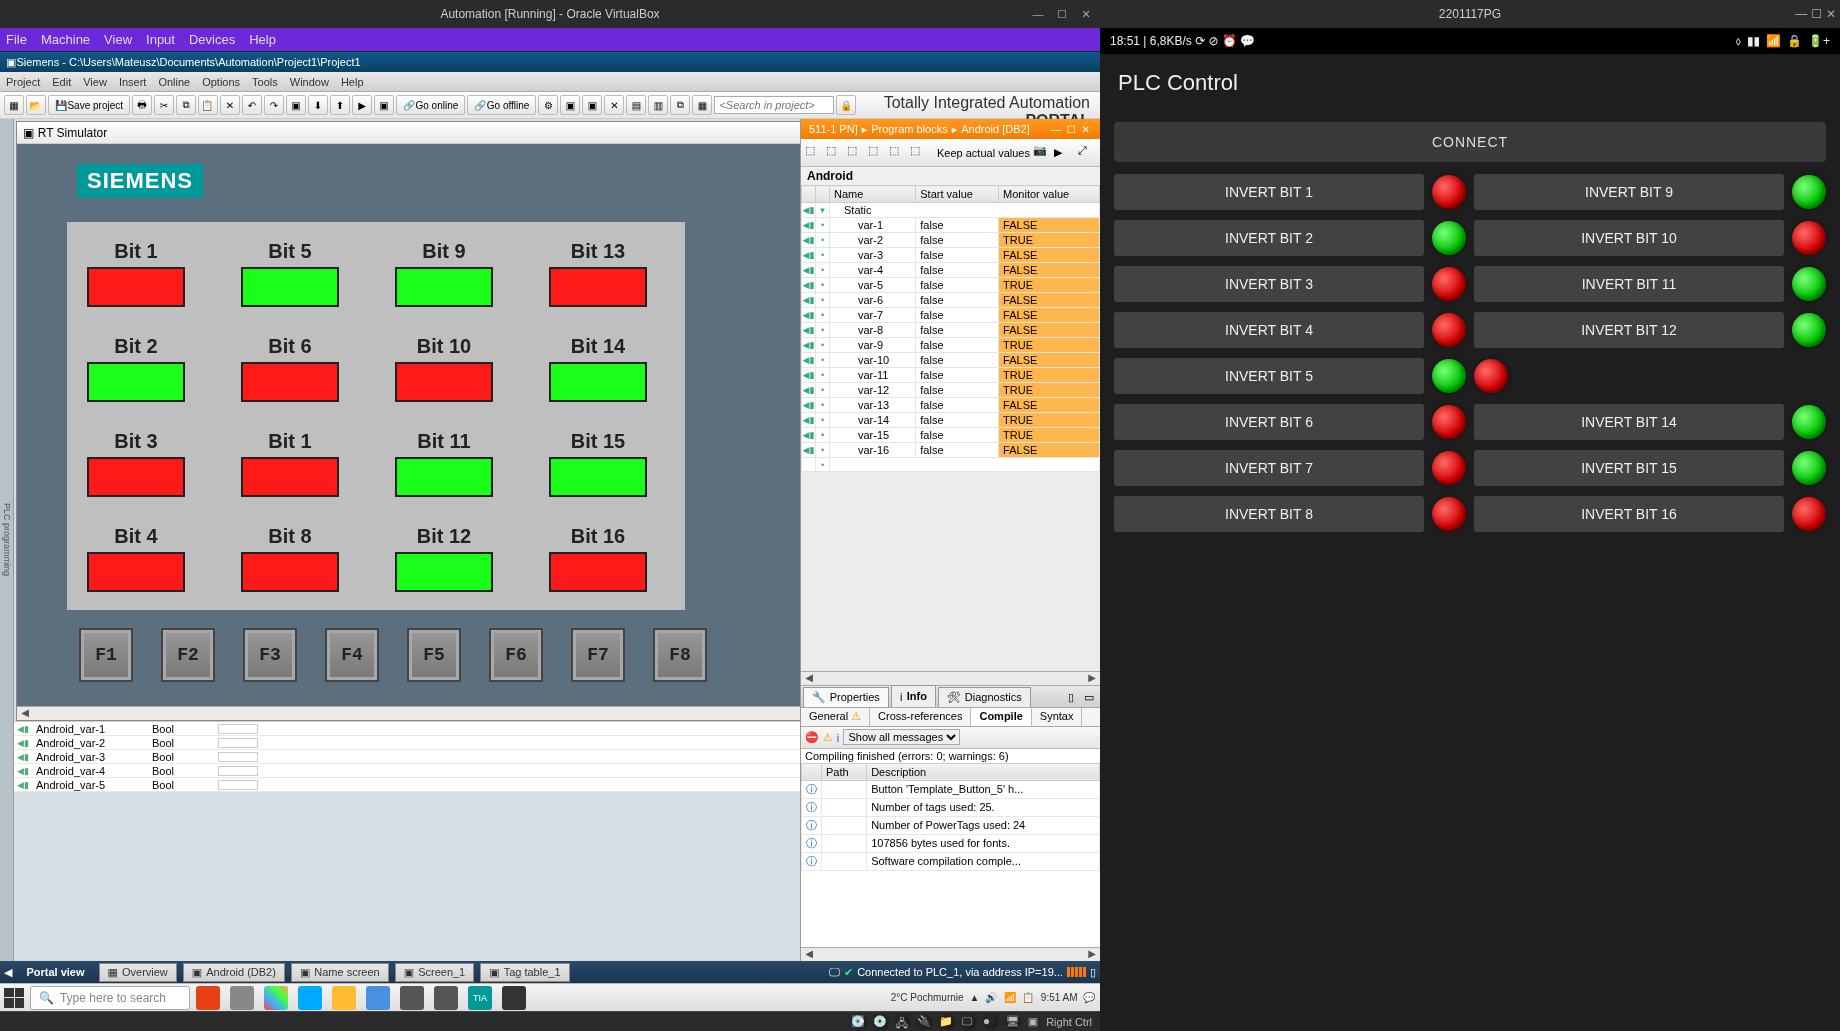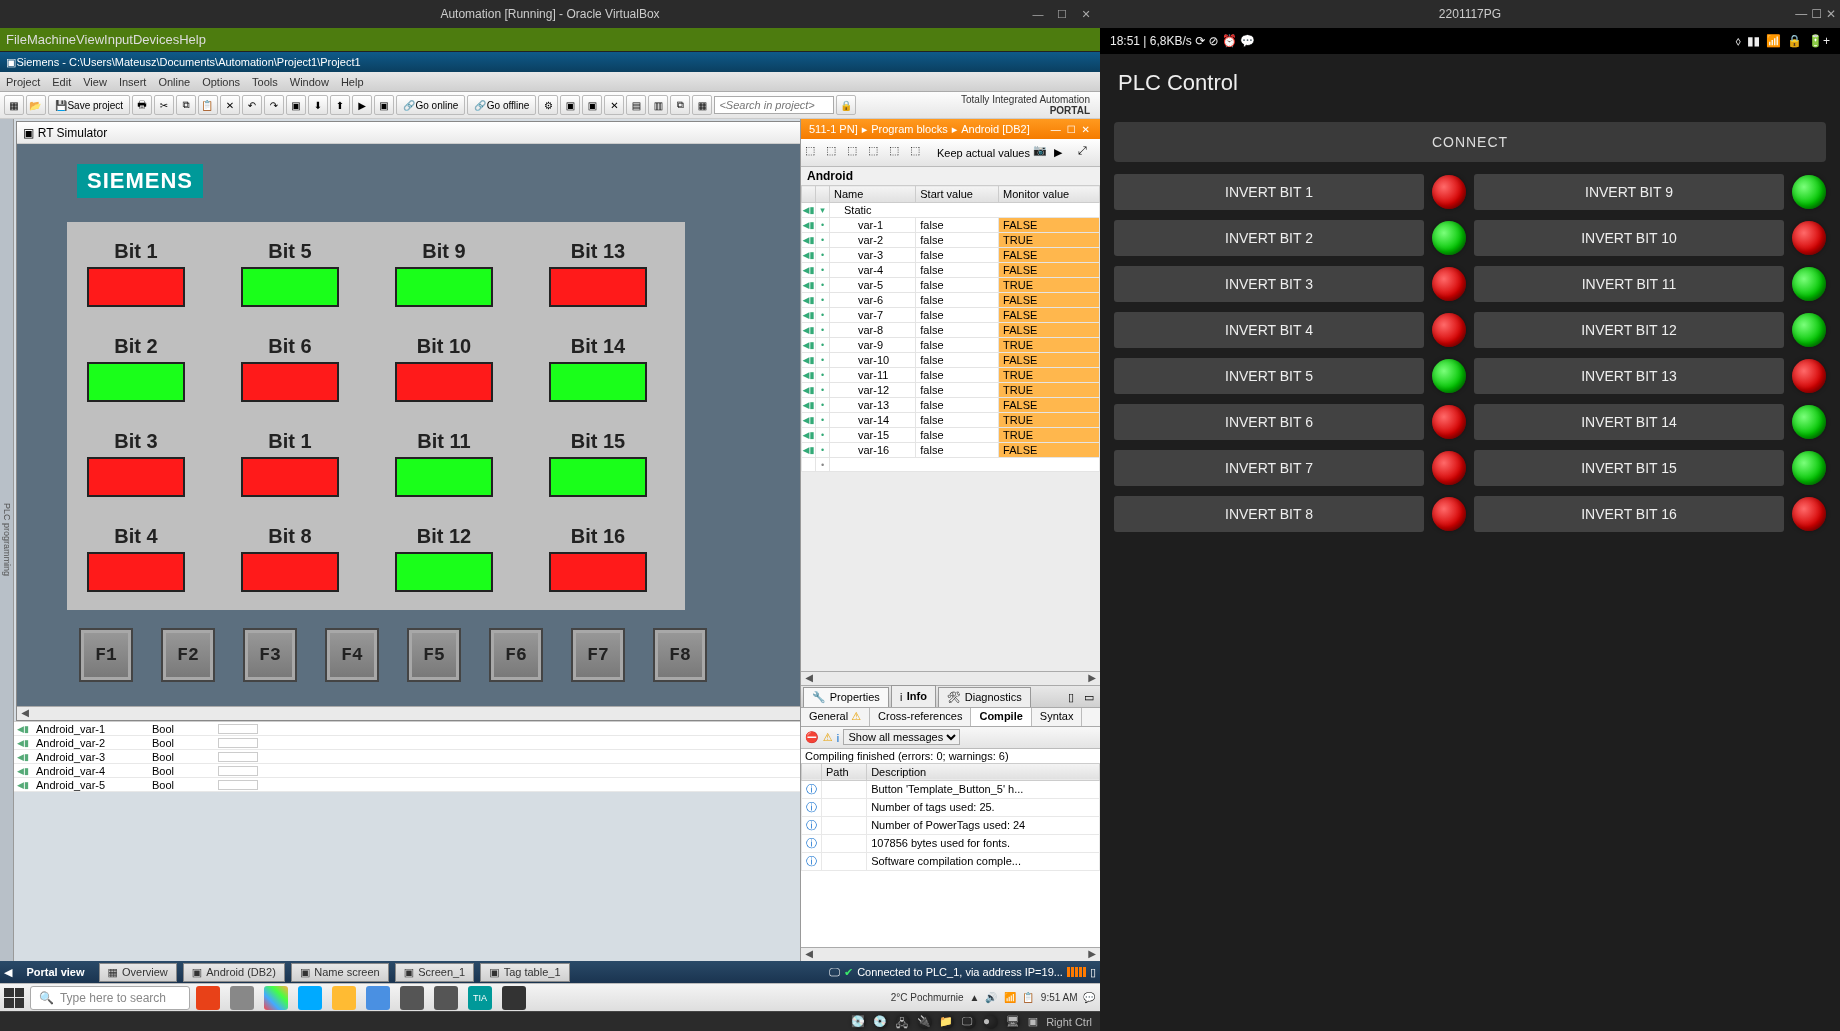--- a/index.html
+++ b/index.html
@@ -6,31 +6,31 @@
 body { background: #1a1a1a; width: 1840px; height: 1031px; overflow: hidden; display: flex; }
 .left-pane { width: 1100px; height: 100%; display: flex; flex-direction: column; background: #2b2b2b; }
 .right-pane { flex: 1; height: 100%; display: flex; flex-direction: column; background: #ec4899; }
 
 
 .titlebar { height: 28px; background: #2b2b2b; color: #ccc; display: flex; align-items: center; padding: 0 8px; font-size: 12px; justify-content: center; position: relative; }
 .titlebar .controls { position: absolute; right: 4px; display: flex; gap: 4px; }
 .titlebar .controls span { width: 20px; height: 18px; display: flex; align-items: center; justify-content: center; color: #aaa; cursor: default; font-size: 11px; }
 
 
-.host-menu { height: 24px; background: #4d7c0f; color: #ddd; display: flex; align-items: center; padding: 0 6px; font-size: 13px; gap: 0; border-bottom: 1px solid #222; }
+.host-menu { height: 24px; background: #6d28d9; color: #ddd; display: flex; align-items: center; padding: 0 6px; font-size: 13px; gap: 14px; border-bottom: 1px solid #222; }
 
 
 .siemens-title { height: 20px; background: linear-gradient(#0f5a8a,#0a3f60); color: #fff; font-size: 11px; display: flex; align-items: center; padding: 0 6px; }
 
 
 .tia-menu { height: 20px; background: linear-gradient(#e8e8e8,#d0d0d0); font-size: 11px; color: #333; display: flex; align-items: center; padding: 0 6px; gap: 12px; border-bottom: 1px solid #aaa; }
 
 
 .tia-headerline { background: #fff; display: flex; flex-direction: column; border-bottom: 1px solid #ccc; position: relative; }
-.tia-brand { position: absolute; right: 10px; top: 2px; font-size: 10px; color: #333; text-align: right; }
+.tia-brand { position: absolute; right: 10px; top: 2px; font-size: 16px; color: #333; text-align: right; }
 .tia-brand b { font-weight: 700; }
 .tia-toolbar { height: 26px; display: flex; align-items: center; padding: 0 4px; gap: 2px; background: linear-gradient(#fdfdfd,#e6e6e6); font-size: 11px; }
 .tia-toolbar .tbtn { width: 20px; height: 20px; border: 1px solid #bbb; background: linear-gradient(#fff,#e4e4e4); display: flex; align-items: center; justify-content: center; border-radius: 2px; font-size: 10px; }
 .tia-toolbar .tbtn-wide { width: auto; padding: 0 6px; }
 .tia-search { border: 1px solid #aaa; background: #fff; height: 18px; width: 120px; font-size: 11px; font-style: italic; color: #888; padding: 0 4px; }
 
 
 .tia-body { flex: 1; display: flex; background: #d6dde3; position: relative; overflow: hidden; }
 .tia-left-tabs { width: 14px; background: #b8c0c8; color: #555; writing-mode: vertical-rl; font-size: 9px; display: flex; align-items: center; justify-content: center; border-right: 1px solid #999; }
 .sim-plus-rest { flex: 1; display: flex; flex-direction: column; }
@@ -725,21 +725,20 @@
         </div>
         <div class="bit-row">
           <div class="bit-btn">INVERT BIT 12</div>
           <div class="led green"></div>
         </div>
         <div class="bit-row">
           <div class="bit-btn">INVERT BIT 5</div>
           <div class="led green"></div>
         </div>
         <div class="bit-row">
-          <div class="bit-btn">INVERT BIT 13</div>
           <div class="led red"></div>
         </div>
         <div class="bit-row">
           <div class="bit-btn">INVERT BIT 6</div>
           <div class="led red"></div>
         </div>
         <div class="bit-row">
           <div class="bit-btn">INVERT BIT 14</div>
           <div class="led green"></div>
         </div>

